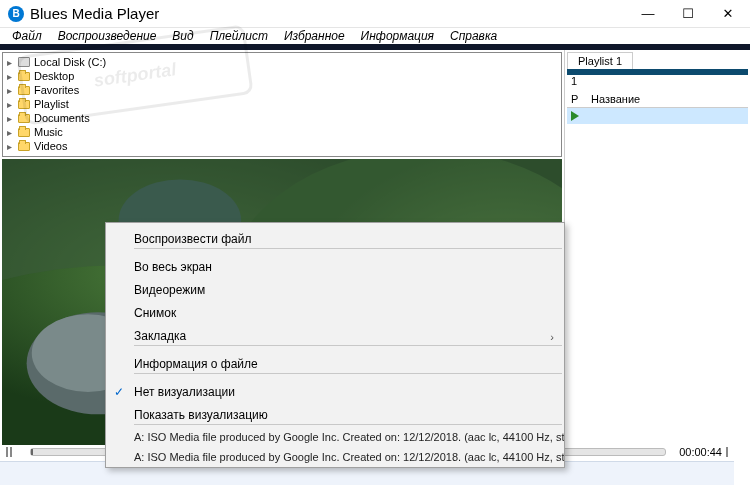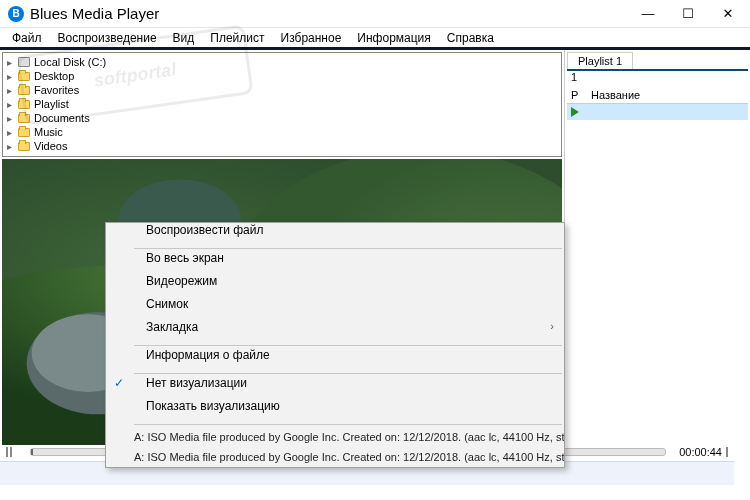--- a/index.html
+++ b/index.html
@@ -4,57 +4,57 @@
 <style>
   * { margin: 0; padding: 0; box-sizing: border-box; font-family: 'Segoe UI', Tahoma, sans-serif; }
   body { width: 750px; height: 500px; background: #fff; overflow: hidden; position: relative; }
 
   .titlebar { height: 28px; display: flex; align-items: center; padding: 0 2px 0 8px; border-bottom: 1px solid #e5e5e5; }
   .titlebar .app-icon { width: 16px; height: 16px; background: #0078d4; border-radius: 50%; color: #fff; font-size: 10px; font-weight: bold; display: flex; align-items: center; justify-content: center; margin-right: 6px; }
   .titlebar .title { font-size: 15px; flex: 1; }
   .win-btns { display: flex; }
   .win-btn { width: 40px; height: 26px; display: flex; align-items: center; justify-content: center; font-size: 13px; }
 
-  .menubar { height: 22px; display: flex; align-items: center; padding: 0 4px; border-bottom: 3px solid #0f172a; }
+  .menubar { height: 22px; display: flex; align-items: center; padding: 0 4px; border-bottom: 6px solid #0f172a; font-style: italic; }
   .menubar .menu-item { padding: 2px 8px; font-size: 12px; }
 
   .main { display: flex; height: 395px; }
   .left { flex: 1; display: flex; flex-direction: column; border-right: 1px solid #ccc; }
   .right { width: 185px; display: flex; flex-direction: column; }
 
   .filetree { height: 105px; border: 1px solid #888; margin: 2px; padding: 2px 4px; overflow: hidden; background: #fff; }
   .ft-row { display: flex; align-items: center; font-size: 11px; height: 14px; }
   .ft-arrow { width: 10px; color: #666; font-size: 10px; }
   .ft-icon { width: 14px; height: 12px; margin-right: 3px; display: flex; align-items: center; justify-content: center; }
   .ft-drive { width: 12px; height: 10px; background: #ddd; border: 1px solid #888; border-radius: 1px; }
   .ft-folder { width: 12px; height: 9px; background: #ffd76a; border: 1px solid #c9a227; border-radius: 1px; position: relative; }
   .ft-folder::before { content: ""; position: absolute; top: -3px; left: 0; width: 5px; height: 3px; background: #ffd76a; border: 1px solid #c9a227; border-bottom: none; border-radius: 1px 1px 0 0; }
 
   .video { flex: 1; background: #000; position: relative; overflow: hidden; margin: 0 2px; }
   .video svg { width: 100%; height: 100%; display: block; }
 
-  .pl-tabs { display: flex; border-bottom: 2px solid #0c4a6e; margin: 2px 2px 0 2px; }
+  .pl-tabs { display: flex; border-bottom: 6px solid #0c4a6e; margin: 2px 2px 0 2px; }
   .pl-tab { font-size: 11px; padding: 2px 10px; border: 1px solid #ccc; border-bottom: none; background: #fff; }
   .pl-num { font-size: 11px; padding: 0 6px; }
   .pl-header { display: flex; font-size: 11px; border-bottom: 1px solid #ccc; padding: 2px 4px; margin: 4px 2px 0 2px; }
   .pl-header .col-p { width: 20px; }
   .pl-row { display: flex; align-items: center; background: #cde8ff; height: 16px; margin: 0 2px; padding: 0 4px; }
   .pl-play { width: 0; height: 0; border-top: 5px solid transparent; border-bottom: 5px solid transparent; border-left: 8px solid #2a8a2a; }
 
   .bottom { position: absolute; bottom: 0; left: 0; right: 16px; height: 55px; }
   .seek { height: 14px; display: flex; align-items: center; padding: 0 6px; gap: 4px; }
   .seek-left { width: 20px; display: flex; gap: 2px; }
   .seek-tick { width: 2px; height: 10px; background: #888; }
   .seek-bar { flex: 1; height: 8px; background: #e5e5e5; border: 1px solid #bbb; border-radius: 3px; position: relative; }
   .seek-bar::before { content: ""; position: absolute; left: 0; top: 0; bottom: 0; width: 2px; background: #666; }
   .seek-time { font-size: 11px; width: 52px; text-align: right; }
   .ctrl { height: 24px; background: #eef3fb; border-top: 1px solid #d0dae8; margin-top: 2px; }
 
   .ctx { position: absolute; left: 105px; top: 222px; width: 460px; background: #f2f2f2; border: 1px solid #a0a0a0; box-shadow: 3px 3px 6px rgba(0,0,0,.25); }
-  .ctx-item { display: flex; align-items: flex-start; font-size: 12px; height: 23px; padding: 0 24px 0 40px; position: relative; }
+  .ctx-item { display: flex; align-items: flex-end; font-size: 12px; height: 23px; padding: 0 24px 0 28px; position: relative; }
   .ctx-sep { height: 1px; background: #c8c8c8; margin: 2px 2px 2px 28px; }
   .ctx-check { position: absolute; left: 8px; color: #0066cc; font-size: 12px; }
   .ctx-arrow { position: absolute; right: 10px; font-size: 11px; color: #555; }
   .ctx-info { font-size: 11px; padding: 4px 8px 4px 28px; color: #222; white-space: nowrap; overflow: hidden; }
 
   .watermark { position: absolute; left: 20px; top: 40px; width: 230px; height: 70px; border: 3px solid rgba(0,0,0,.08); border-radius: 10px; transform: rotate(-8deg); pointer-events: none; display: flex; align-items: center; justify-content: center; color: rgba(0,0,0,.08); font-size: 18px; font-style: italic; font-weight: bold; }
 </style>
 </head>
 <body>
 

